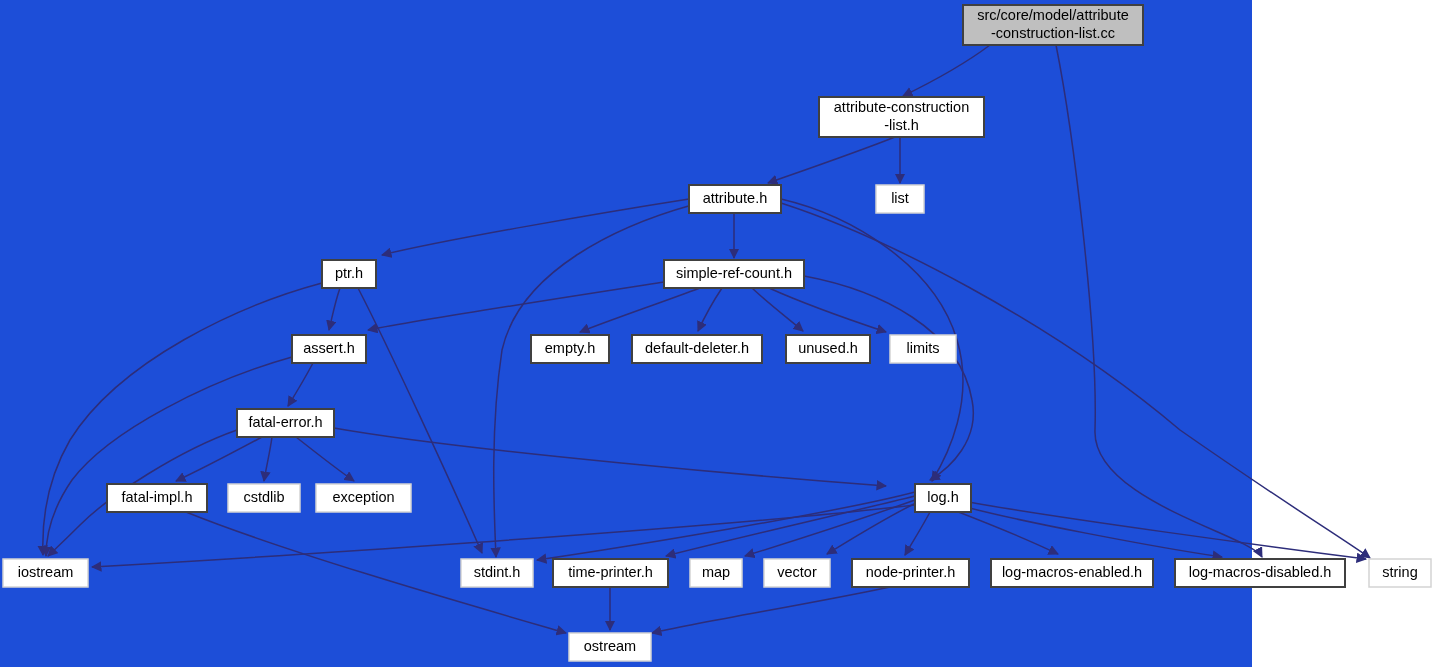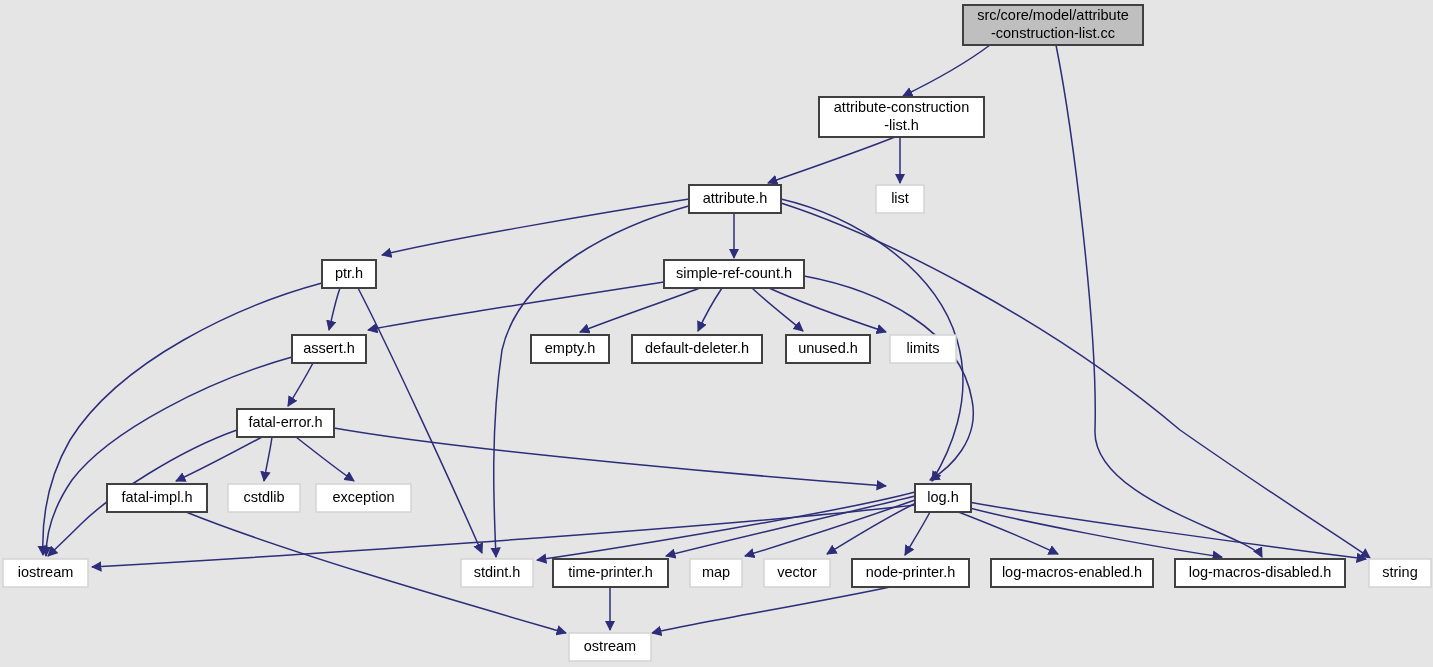--- a/index.html
+++ b/index.html
@@ -8,23 +8,24 @@
     background: #ffffff;
   }
   body {
     width: 1433px;
     height: 667px;
     font-family: "Liberation Sans", sans-serif;
     overflow: hidden;
   }
   #graph-root {
     position: relative;
-    width: 1433px;
+    width: 1223px;
     height: 667px;
-    background: #e5e5e5;
+    background: #1d4ed8;
+    padding-left: 29px;
   }
   svg.graph-canvas {
     position: absolute;
     top: 0;
     left: 0;
     width: 1433px;
     height: 667px;
     display: block;
   }
   .node-box {

